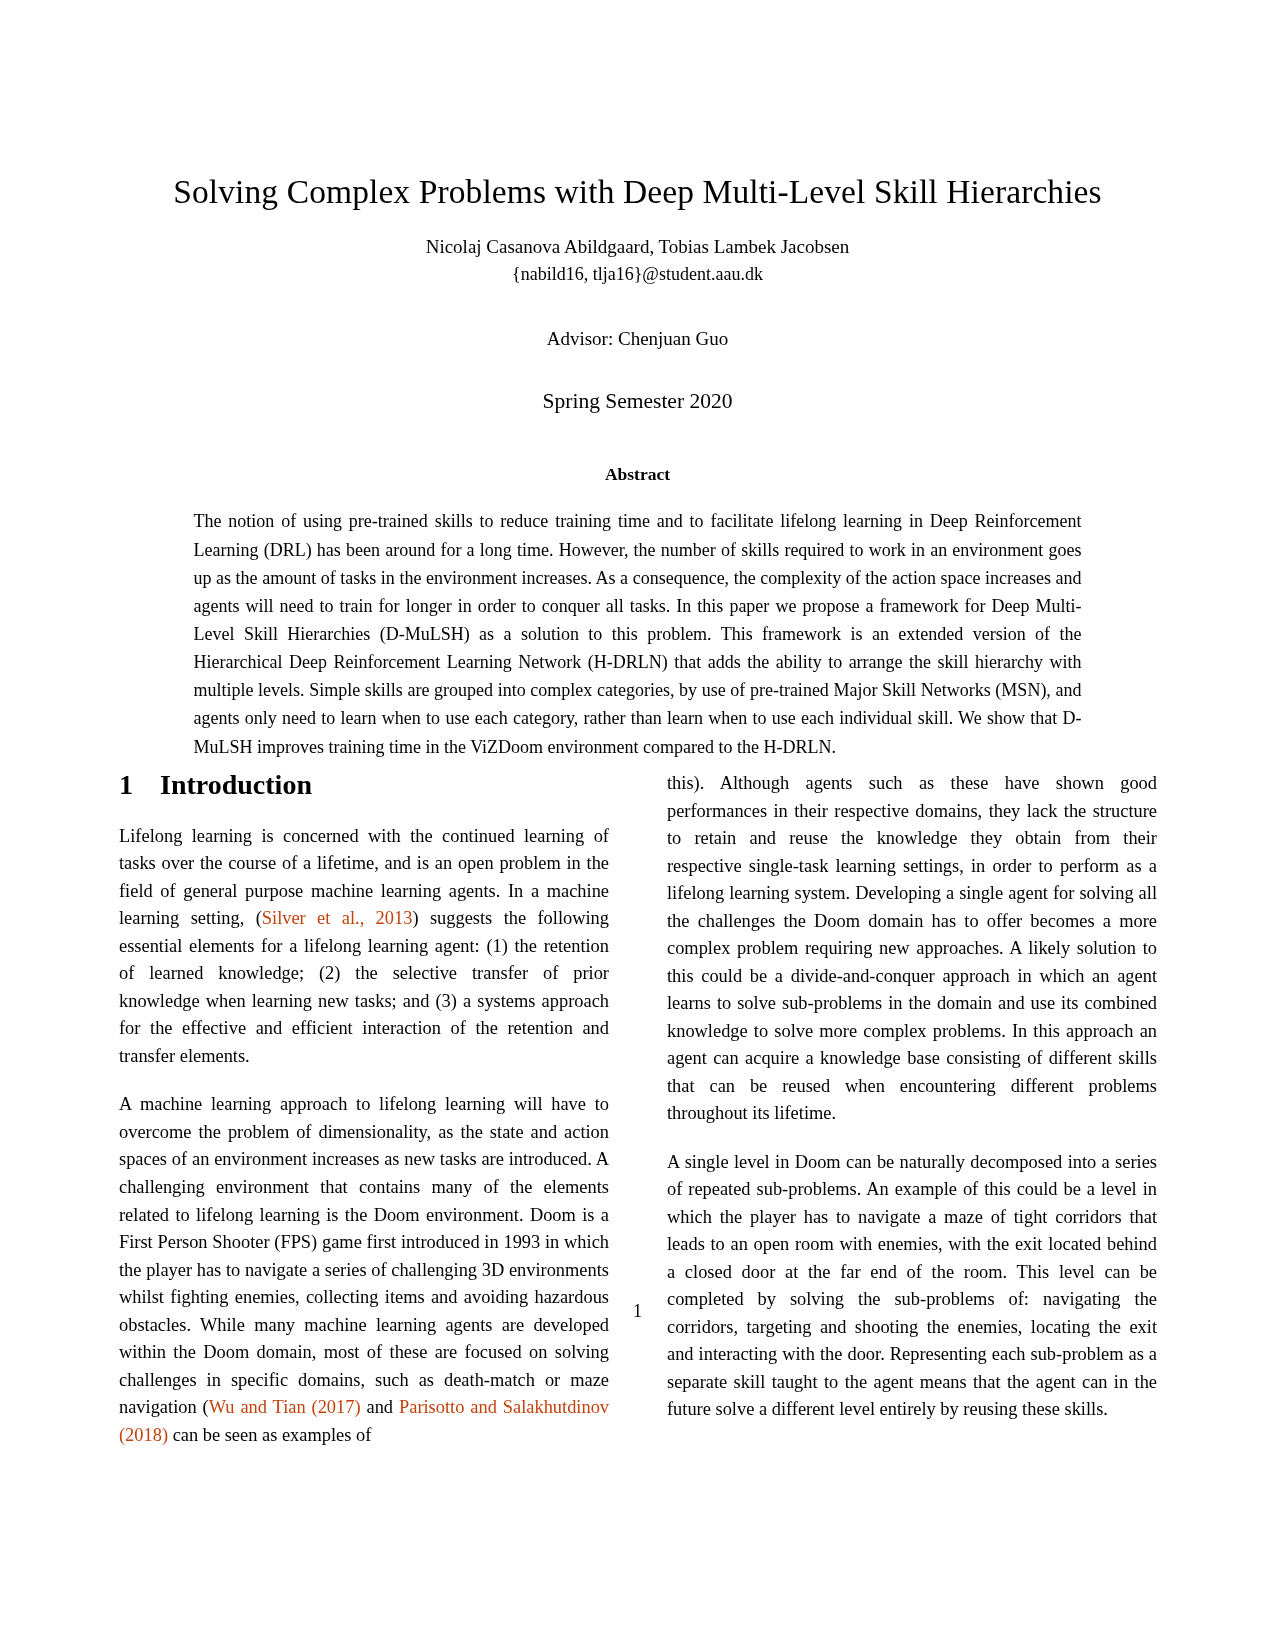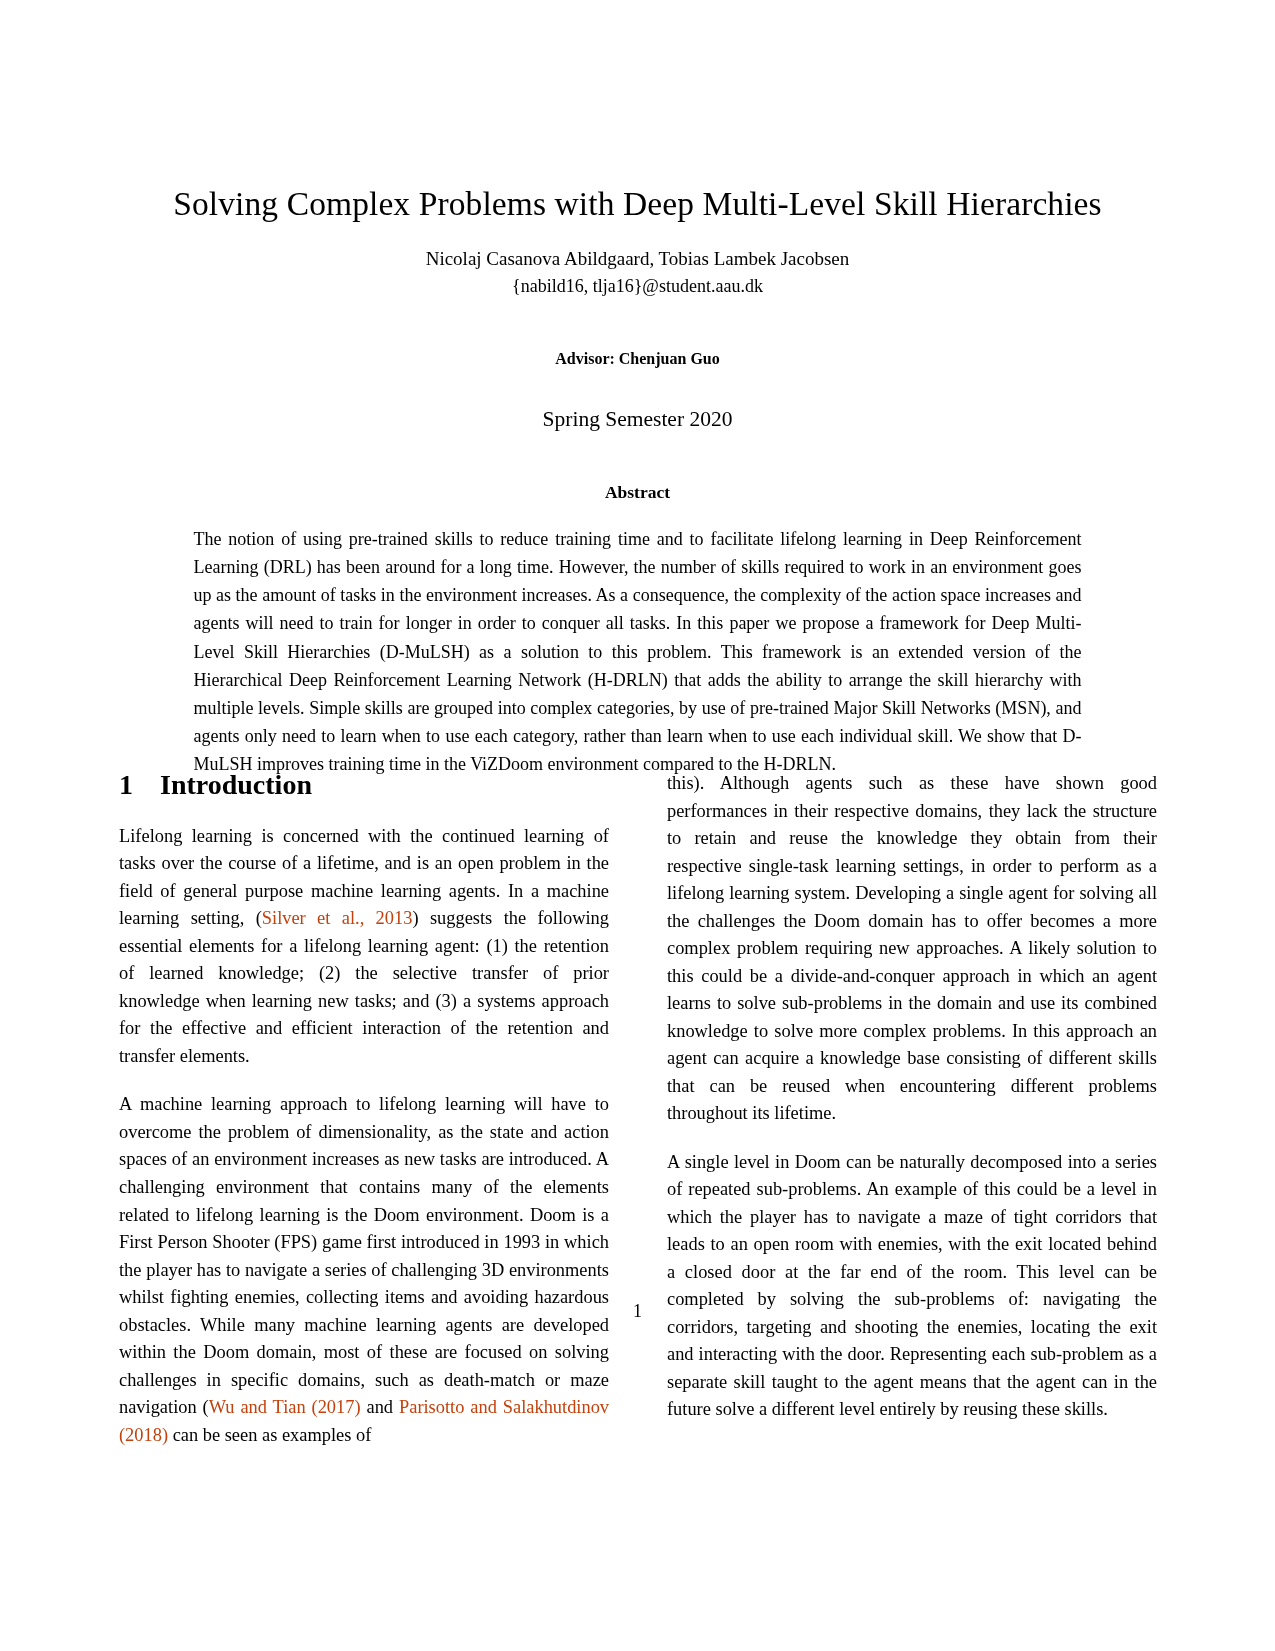--- a/index.html
+++ b/index.html
@@ -13,21 +13,21 @@
     font-family: "Liberation Serif", "DejaVu Serif", serif;
     color: #000000;
     position: relative;
     overflow: hidden;
   }
   .page {
     position: relative;
     width: 1275px;
     height: 1414px;
     box-sizing: border-box;
-    padding: 16px;
+    padding: 4px;
   }
 
   
   .title-block {
     padding-top: 168px;
     text-align: center;
   }
   .paper-title {
     font-size: 33.5px;
     font-weight: normal;
@@ -38,24 +38,23 @@
   .authors {
     margin-top: 21px;
     font-size: 19px;
     line-height: 1.45;
   }
   .author-emails {
     font-size: 18px;
     line-height: 1.45;
   }
   .advisor-block {
-    margin-top: 48px;
-    font-size: 16px;
+    margin-top: 38px;
+    font-size: 19px;
     line-height: 1.45;
-    font-weight: bold;
   }
   .advisor-email {
     font-size: 21.5px;
     line-height: 1.45;
   }
   .semester {
     margin-top: 37px;
     font-size: 21.5px;
   }
 

